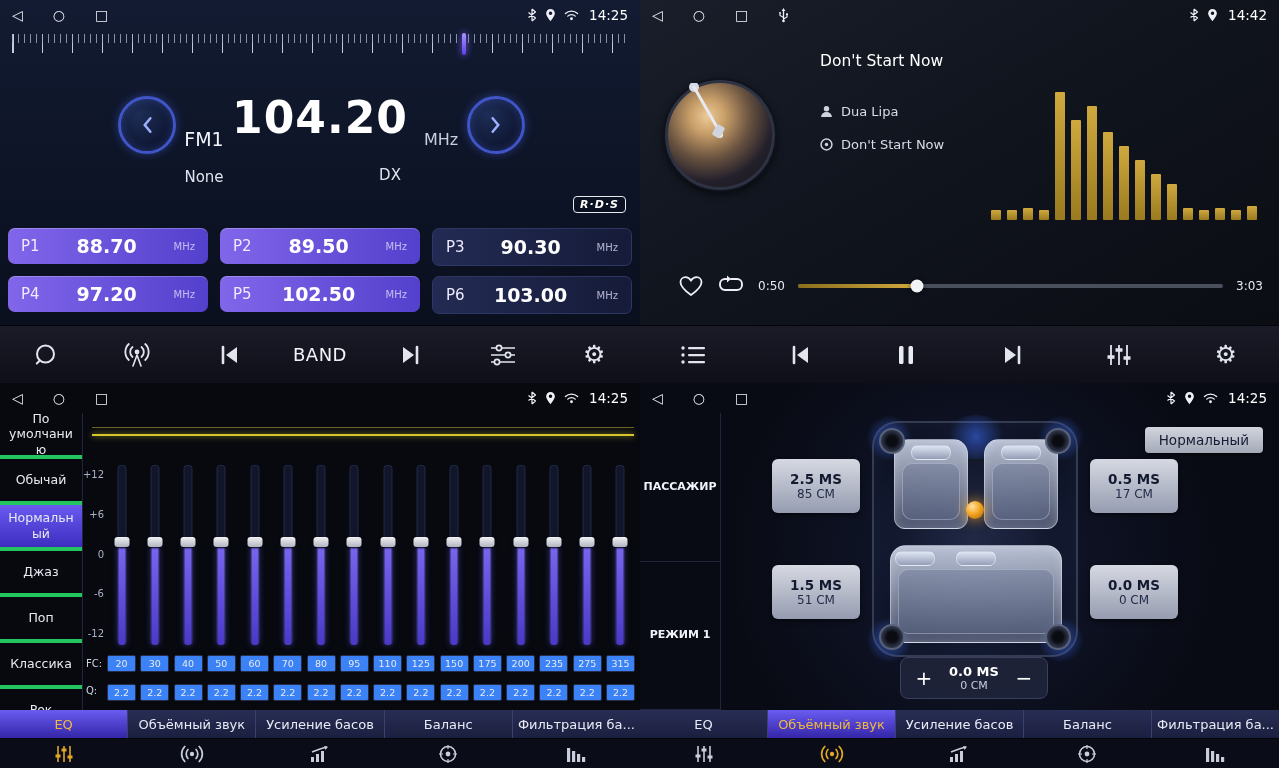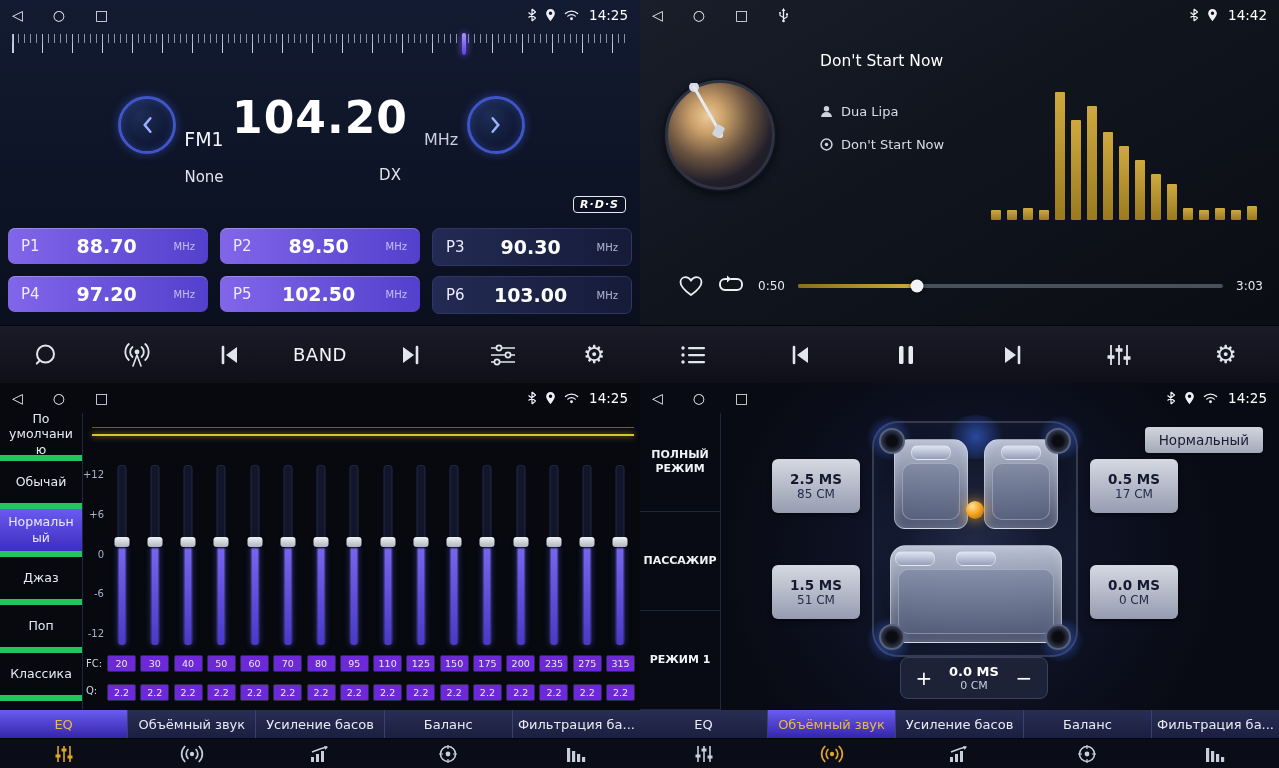--- a/index.html
+++ b/index.html
@@ -85,38 +85,38 @@
   .tab.active{background:linear-gradient(180deg,#6a5cf0,#3426a8);}
   .tab.active span{color:#f0b93e;}
   .iconrow{display:flex;height:30px;background:#0a0d18;border-top:1px solid #05060c;}
   .ticon{flex:1;display:flex;align-items:center;justify-content:center;color:#c9cedd;}
   .ticon.active{color:#e2a626;}
   .ticon svg{display:block;}
 
   
   .side{position:absolute;left:0;top:30px;bottom:58px;width:82px;border-right:1px solid #20263e;display:flex;flex-direction:column;}
   .side-item{flex:1;min-height:38px;display:flex;align-items:center;justify-content:center;text-align:center;
-    font-size:12.5px;color:#e8eaf2;border-bottom:6px solid #22c55e;padding:2px 4px;overflow-wrap:anywhere;line-height:1.25;}
+    font-size:12.5px;color:#e8eaf2;border-bottom:4px solid #22c55e;padding:2px 4px;overflow-wrap:anywhere;line-height:1.25;}
   .side-item.sel{background:linear-gradient(180deg,#6a5af0,#3d2ec0);}
   .eq-main{position:absolute;left:82px;right:0;top:30px;bottom:58px;}
   .curve-dim{position:absolute;left:10px;right:6px;top:14px;height:1px;background:#6b6420;}
   .curve{position:absolute;left:10px;right:6px;top:21px;height:2px;background:#d6c62c;box-shadow:0 0 6px rgba(220,205,60,.8);}
   .gain-scale{position:absolute;left:0;top:56px;width:22px;height:170px;display:flex;flex-direction:column;
     justify-content:space-between;align-items:flex-end;}
   .gain-scale span{font-size:10px;color:#aab2c8;}
   .eq-bands{position:absolute;left:26px;right:6px;top:52px;display:flex;justify-content:space-between;}
   .band{width:27px;display:flex;flex-direction:column;align-items:center;}
   .slider{position:relative;width:16px;height:180px;}
   .track{position:absolute;left:50%;transform:translateX(-50%);width:7px;top:0;bottom:0;background:#12162a;
          border:1px solid #222944;border-radius:3px;}
   .fill{position:absolute;left:50%;transform:translateX(-50%);width:7px;bottom:0;border-radius:3px;
         background:linear-gradient(180deg,#7a68f0,#4a38c8);box-shadow:0 0 6px rgba(110,90,240,.55);}
   .knob{position:absolute;left:50%;transform:translateX(-50%);width:15px;height:10px;border-radius:3px;
         background:linear-gradient(180deg,#f2f2f4,#b0b5c0);box-shadow:0 1px 2px #000;}
-  .chip{margin-top:10px;width:27px;height:15px;line-height:15px;background:#6d28d9;border:1px solid #262d4a;
+  .chip{margin-top:10px;width:27px;height:15px;line-height:15px;background:#3b82f6;border:1px solid #262d4a;
         border-radius:2px;font-size:9.5px;color:#e8eaf2;text-align:center;}
   .chip.q{margin-top:12px;}
   .fc-lab{position:absolute;left:4px;top:245px;font-size:10px;color:#d0d5e4;}
   .q-lab{position:absolute;left:4px;top:272px;font-size:10px;color:#d0d5e4;}
 
   
   .modes{position:absolute;left:0;top:30px;bottom:58px;width:80px;border-right:1px solid #20263e;display:flex;flex-direction:column;}
   .mode-item{flex:1;display:flex;align-items:center;justify-content:center;text-align:center;font-size:11px;font-weight:bold;
     color:#f0f2f8;border-bottom:1px solid #20263e;padding:2px 4px;line-height:1.3;}
   .profile-btn{position:absolute;right:16px;top:44px;padding:5px 14px;border-radius:4px;font-size:13.5px;color:#161c32;
@@ -689,21 +689,20 @@
           </svg>
         <svg width="15" height="12" viewBox="0 0 16 12">
             <path d="M1.5 4.5a9.5 9.5 0 0 1 13 0M4 7.2a6 6 0 0 1 8 0" stroke="#eef0f6" stroke-width="1.4" fill="none" stroke-linecap="round"></path>
             <circle cx="8" cy="10" r="1.5" fill="#eef0f6"></circle>
           </svg>
         <span class="time">14:25</span>
       </div>
     </header>
 
     <div class="modes">
-        <div class="mode-item">ПОЛНЫЙ РЕЖИМ</div>
         <div class="mode-item">ПАССАЖИР</div>
         <div class="mode-item">РЕЖИМ 1</div>
       </div>
 
     <div class="profile-btn">Нормальный</div>
 
     <div class="car">
       <div class="glow" style="left:70px;top:-8px;width:64px;height:44px;"></div>
       <div class="glow" style="left:-8px;top:-8px;width:46px;height:46px;"></div>
       <div class="glow" style="right:-8px;top:-8px;width:46px;height:46px;"></div>

